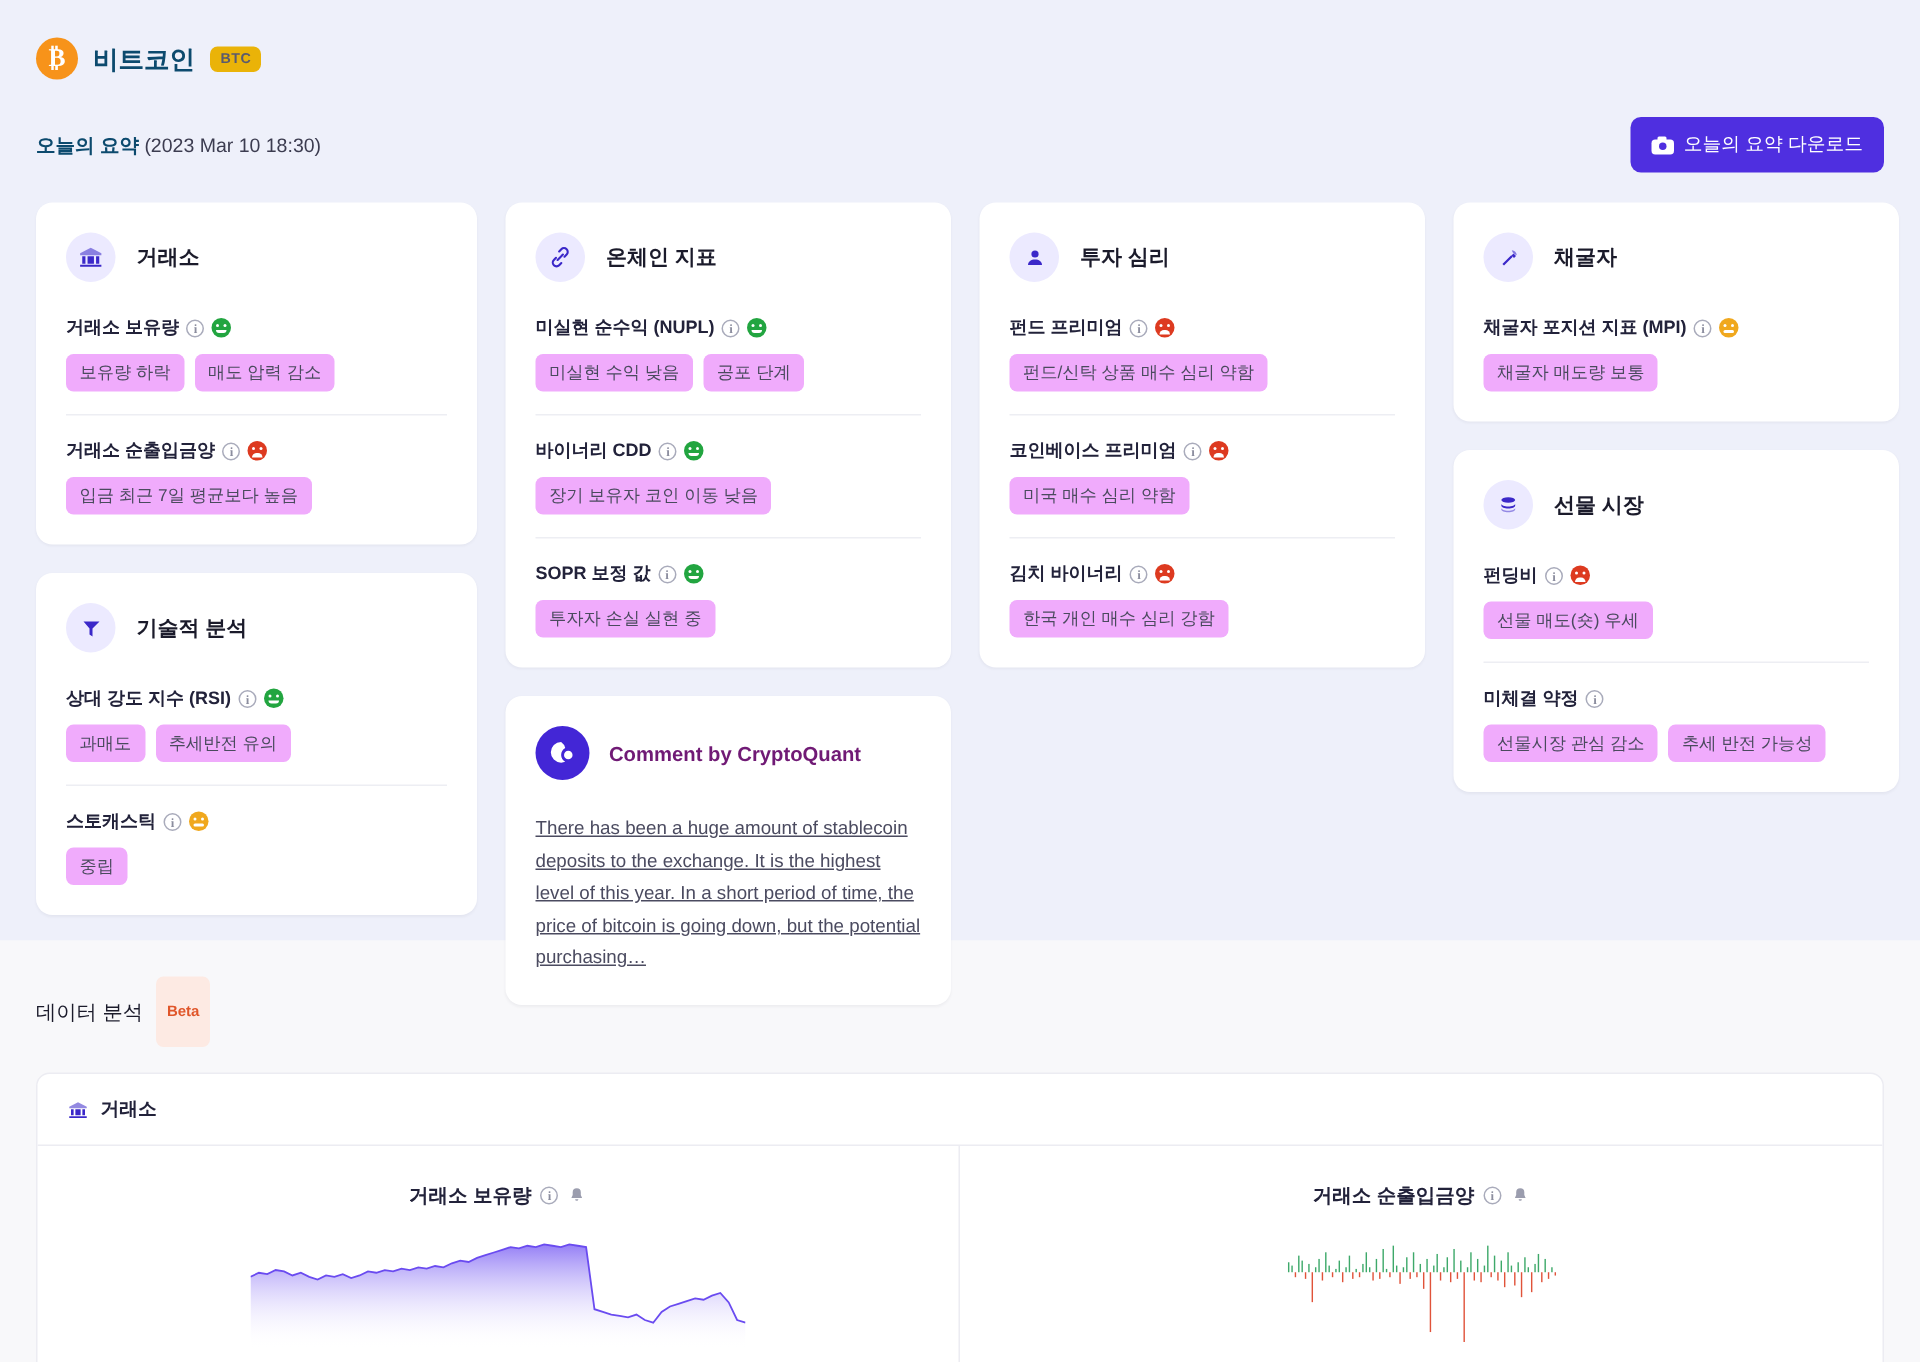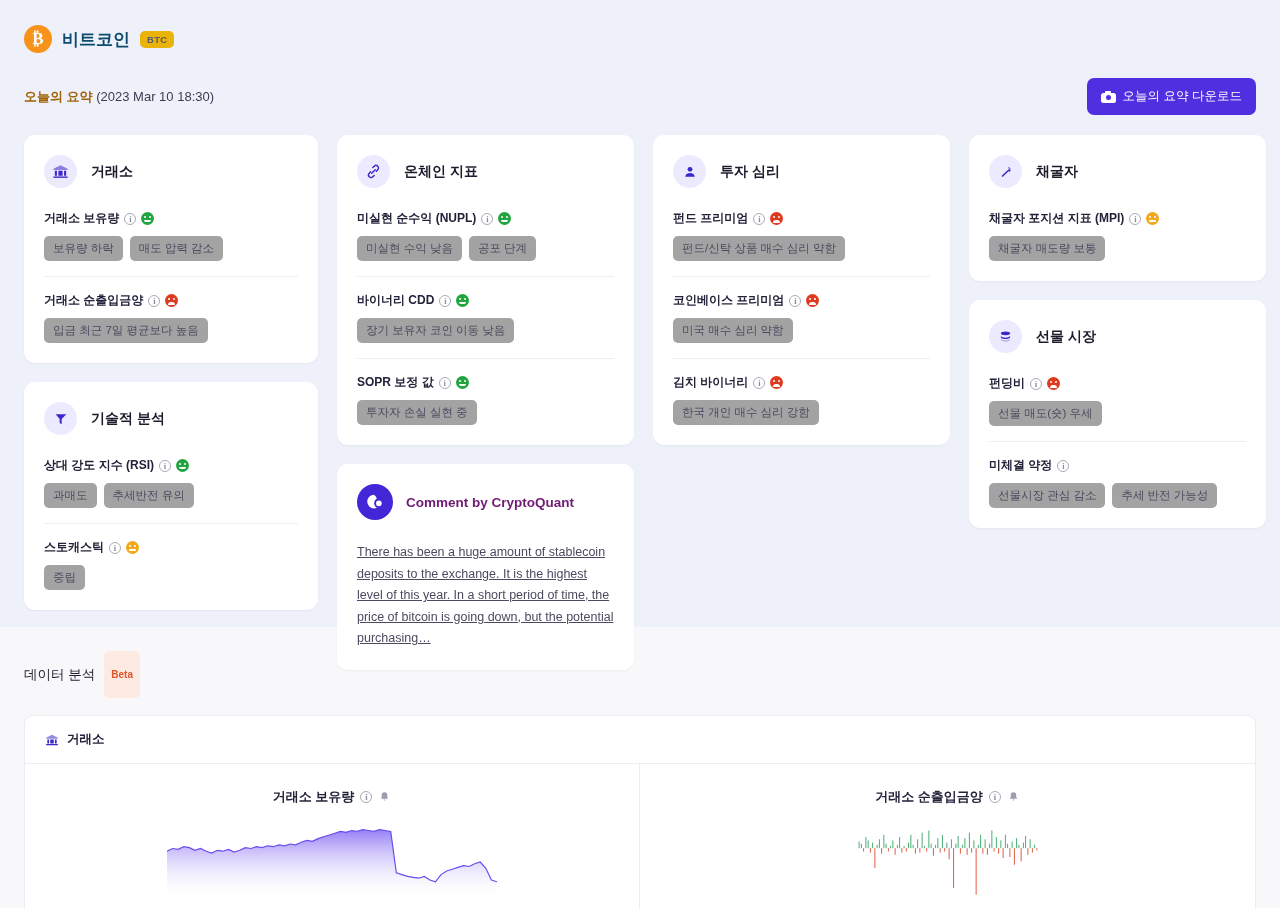--- a/index.html
+++ b/index.html
@@ -27,21 +27,21 @@
   .ticker-name { font-size: 17px; font-weight: bold; color: #0c4a6e; }
   .ticker-sym {
     background: #eab308; color: #5a5a6e; font-size: 9.5px; font-weight: bold;
     padding: 3px 7px; border-radius: 5px; letter-spacing: .3px;
   }
   .summary-row {
     display: flex; align-items: center; justify-content: space-between;
     margin-bottom: 20px;
   }
   .summary-title { font-size: 13px; color: #3c3c50; }
-  .summary-title b { font-weight: bold; color: #a16207; }
+  .summary-title b { font-weight: bold; color: #0c4a6e; }
   .dl-btn {
     background: #4f2fe0; color: #fff; border: none; border-radius: 7px;
     font-size: 12.5px; font-weight: normal; padding: 10px 14px;
     display: flex; align-items: center; gap: 7px; cursor: pointer;
     font-family: "Liberation Sans", sans-serif;
   }
   .cam-icon { width: 15px; height: 12px; position: relative; display: inline-block; }
   .cam-icon:before {
     content: ""; position: absolute; left: 0; top: 2px; width: 15px; height: 10px;
     background: #fff; border-radius: 2.5px;
@@ -85,21 +85,21 @@
   .face.bad  { background: #dd3a20; }
   .face.mid  { background: #f0a81e; }
   .face .eye { position: absolute; top: 3.5px; width: 2px; height: 2.5px; background: #fff; border-radius: 1px; }
   .face .eye.l { left: 3px; } .face .eye.r { right: 3px; }
   .face .mouth { position: absolute; left: 3px; right: 3px; background: #fff; }
   .face.good .mouth { bottom: 3px; height: 2.5px; border-radius: 0 0 5px 5px; }
   .face.bad .mouth  { bottom: 2.5px; height: 2.5px; border-radius: 5px 5px 0 0; }
   .face.mid .mouth  { bottom: 3.5px; height: 1.6px; border-radius: 1px; }
   .tags { display: flex; flex-wrap: wrap; gap: 7px; }
   .tag {
-    background: #a3a3a3; color: #4a4a5e; font-size: 11.5px;
+    background: #f0abfc; color: #4a4a5e; font-size: 11.5px;
     padding: 5px 9px; border-radius: 5px; white-space: nowrap;
   }
 
   .cq-head { display: flex; align-items: center; gap: 13px; margin-bottom: 22px; }
   .cq-logo {
     width: 36px; height: 36px; border-radius: 50%; background: #4326d6;
     display: flex; align-items: center; justify-content: center; flex: none;
   }
   .cq-title { font-size: 13.5px; font-weight: bold; color: #701a75; }
   .cq-body { font-size: 12.5px; line-height: 1.72; color: #4b4b60; text-decoration: underline; }

